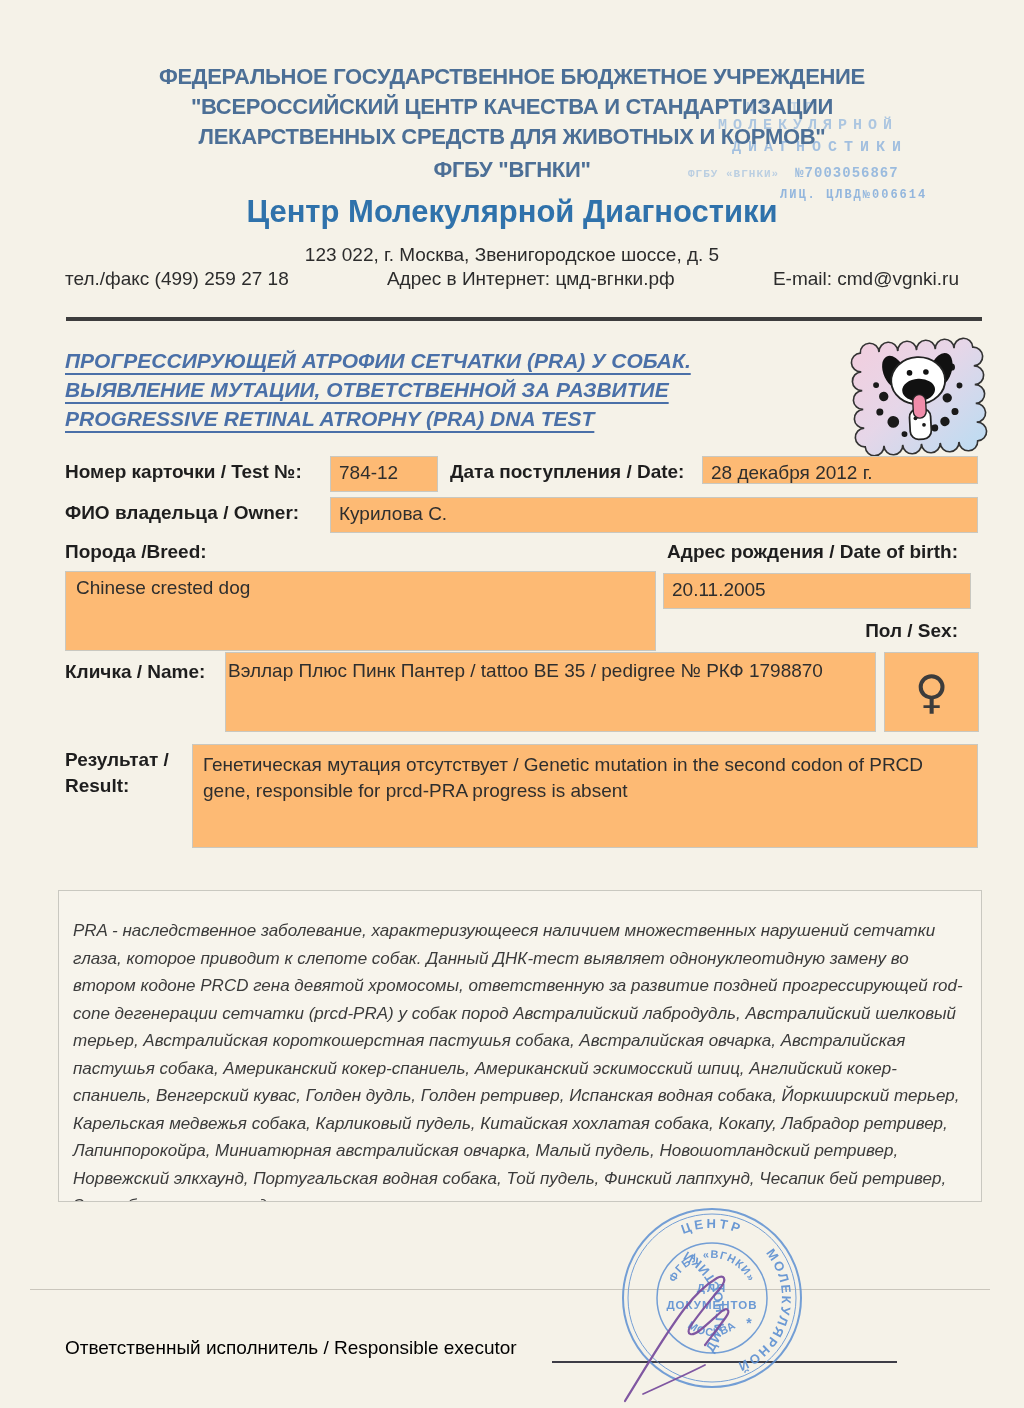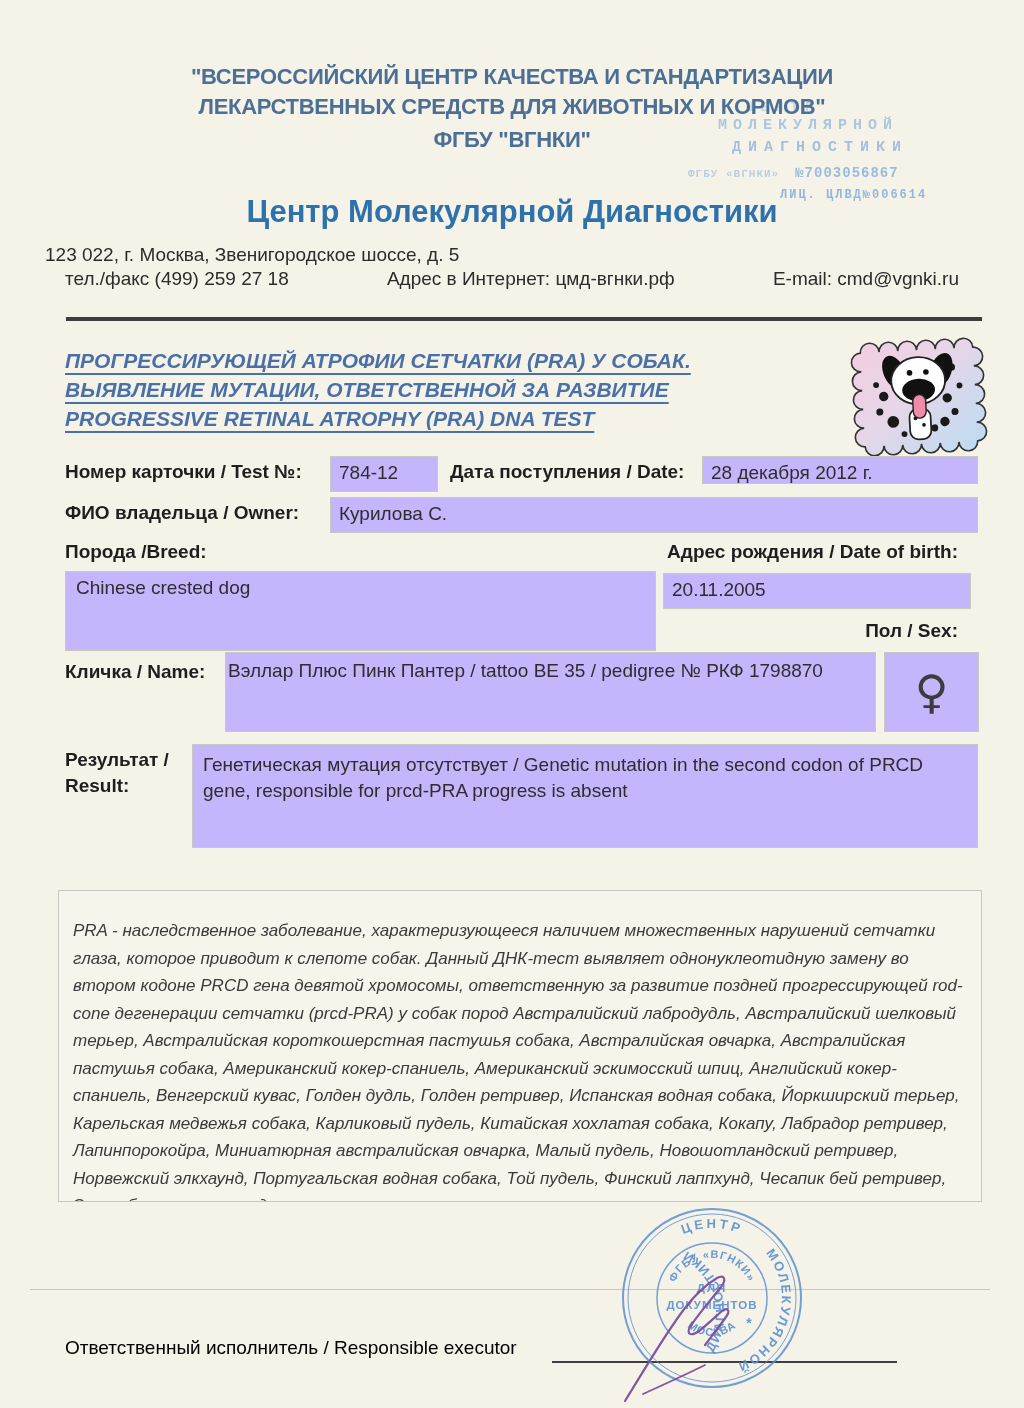--- a/index.html
+++ b/index.html
@@ -7,21 +7,21 @@
     position:relative; width:1024px; height:1408px; margin:0 auto;
     background:#f5f2e8; overflow:hidden;
     font-family:"Liberation Sans", sans-serif; color:#222;
   }
   
   .org-block { position:absolute; top:62px; left:62px; width:900px; text-align:center; z-index:2; }
   .org-line { font-size:22px; font-weight:bold; color:#4c6f96; line-height:30px; letter-spacing:-0.3px; }
   .org-line4 { margin-top:3px; }
   .brand-name { position:absolute; top:194px; left:62px; width:900px; text-align:center;
     font-size:31px; font-weight:bold; color:#2f72ab; z-index:2; }
-  .addr-line { position:absolute; top:244px; left:45px; width:900px; 
+  .addr-line { position:absolute; top:244px; left:62px; width:900px; text-align:center;
     font-size:19px; color:#2c2c2c; z-index:2; }
   .contact-row { position:absolute; top:268px; left:65px; width:894px; display:flex;
     justify-content:space-between; font-size:19px; color:#2c2c2c; z-index:2; }
   
   .corner-stamp { position:absolute; top:100px; left:688px; width:286px; z-index:1;
     font-family:"Liberation Mono", monospace; font-weight:bold; color:#5f97d8; }
   .cs1 { font-size:13px; letter-spacing:7px; opacity:.32; margin-left:58px; }
   .cs2 { font-size:15px; letter-spacing:6px; opacity:.48; margin-top:2px; margin-left:30px; }
   .cs3 { font-size:15px; letter-spacing:7px; opacity:.55; margin-top:5px; margin-left:44px; }
   .cs4 { display:flex; gap:16px; margin-top:9px; align-items:baseline; }
@@ -31,21 +31,21 @@
   .rule { position:absolute; top:317px; left:66px; width:916px; height:4px; background:#3d3d3d; }
   
   .title-block { position:absolute; top:346px; left:65px; width:790px; z-index:2; }
   .title-line { font-size:21px; font-weight:bold; font-style:italic; color:#4a70a8;
     line-height:29px; }
   .title-line span { text-decoration:underline; text-decoration-thickness:1.5px; text-underline-offset:5px; }
   .dog-logo { position:absolute; top:336px; left:848px; width:142px; height:122px; transform:rotate(-3deg); }
   
   .lbl { position:absolute; font-size:19px; font-weight:bold; color:#1e1e1e; white-space:nowrap; }
   .val { font-size:19px; color:#2e2e2e; }
-  .fbox { position:absolute; background:#c4b5fd; border:1px solid #c9c8c0; box-sizing:border-box; }
+  .fbox { position:absolute; background:#fdba74; border:1px solid #c9c8c0; box-sizing:border-box; }
   #box-testno   { top:456px; left:330px; width:108px; height:36px; padding:5px 8px; }
   #box-date     { top:456px; left:702px; width:276px; height:28px; padding:5px 8px; }
   #box-owner    { top:497px; left:330px; width:648px; height:36px; padding:5px 8px; }
   #box-breed    { top:571px; left:65px;  width:591px; height:80px; padding:5px 10px; }
   #box-dob      { top:573px; left:663px; width:308px; height:36px; padding:5px 8px; }
   #box-name     { top:652px; left:225px; width:651px; height:80px; padding:7px 2px; }
   #box-sex      { top:652px; left:884px; width:95px;  height:80px; display:flex; align-items:center; justify-content:center; }
   #box-result   { top:744px; left:192px; width:786px; height:104px; padding:7px 10px; line-height:26px; }
   #lbl-testno { top:461px; left:65px; }
   #lbl-date   { top:461px; left:450px; }
@@ -76,20 +76,21 @@
     <div class="cs2">МОЛЕКУЛЯРНОЙ</div>
     <div class="cs3">ДИАГНОСТИКИ</div>
     <div class="cs4">
       <span class="cs4a">ФГБУ «ВГНКИ»</span>
       <span class="cs4b">№7003056867</span>
     </div>
     <div class="cs5">ЛИЦ. ЦЛВД№006614</div>
   </div>
 
   <div class="org-block">
+    <div class="org-line">ФЕДЕРАЛЬНОЕ ГОСУДАРСТВЕННОЕ БЮДЖЕТНОЕ УЧРЕЖДЕНИЕ</div>
     <div class="org-line">"ВСЕРОССИЙСКИЙ ЦЕНТР КАЧЕСТВА И СТАНДАРТИЗАЦИИ</div>
     <div class="org-line">ЛЕКАРСТВЕННЫХ СРЕДСТВ ДЛЯ ЖИВОТНЫХ И КОРМОВ"</div>
     <div class="org-line org-line4">ФГБУ "ВГНКИ"</div>
   </div>
   <div class="brand-name">Центр Молекулярной Диагностики</div>
   <div class="addr-line">123 022, г. Москва, Звенигородское шоссе, д. 5</div>
   <div class="contact-row">
     <span>тел./факс (499) 259 27 18</span>
     <span>Адрес в Интернет: цмд-вгнки.рф</span>
     <span>E-mail: cmd@vgnki.ru</span>

